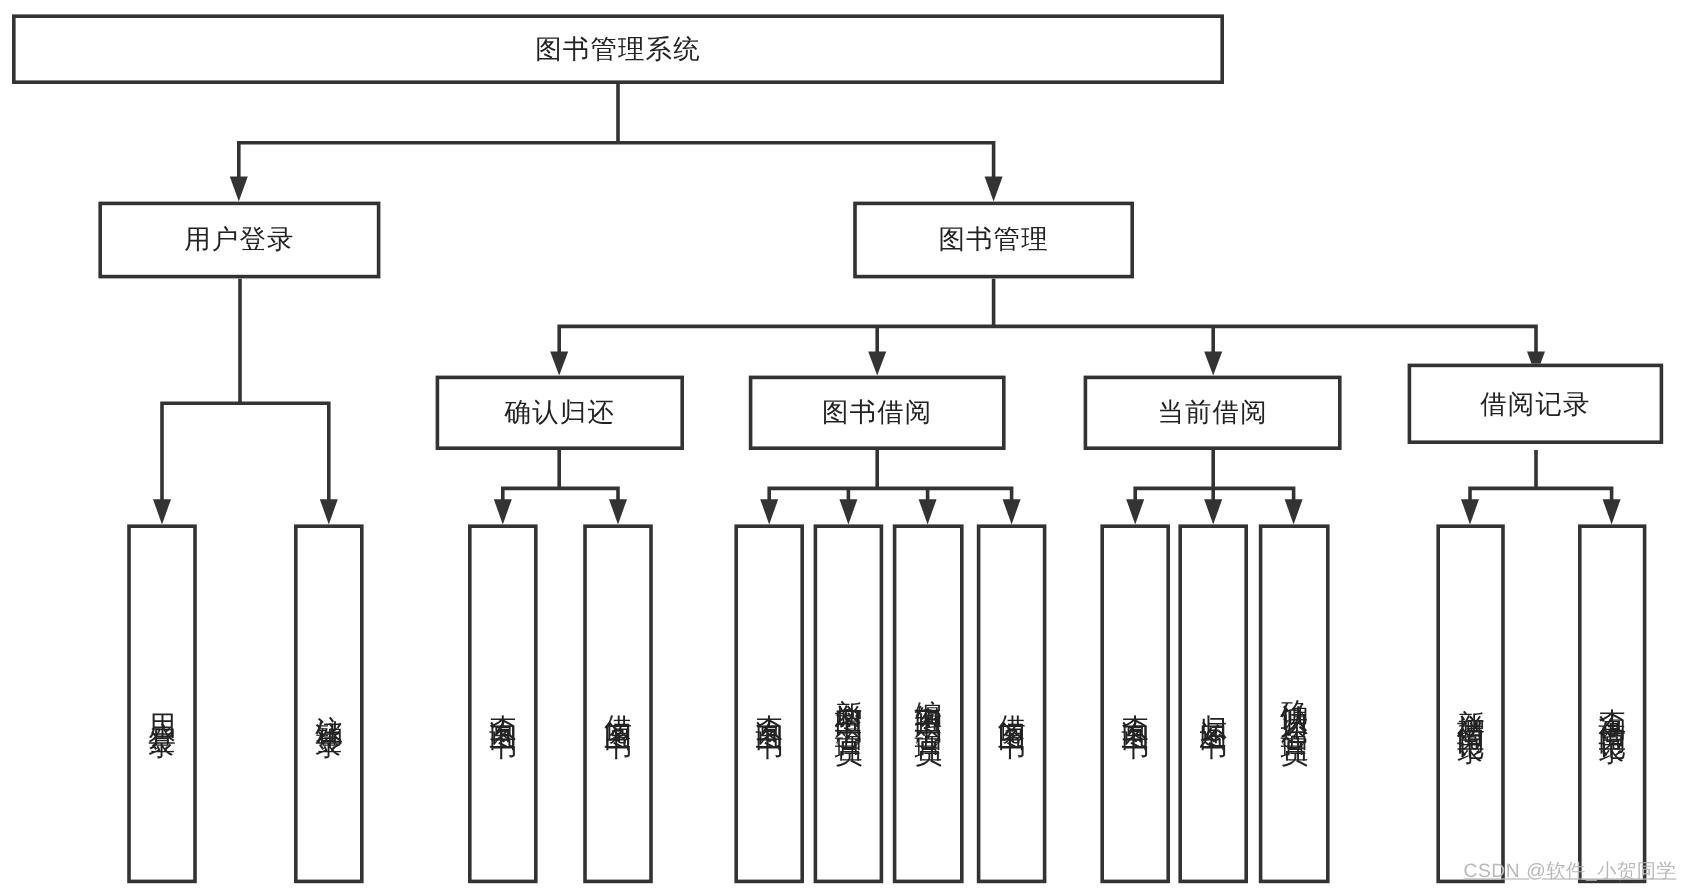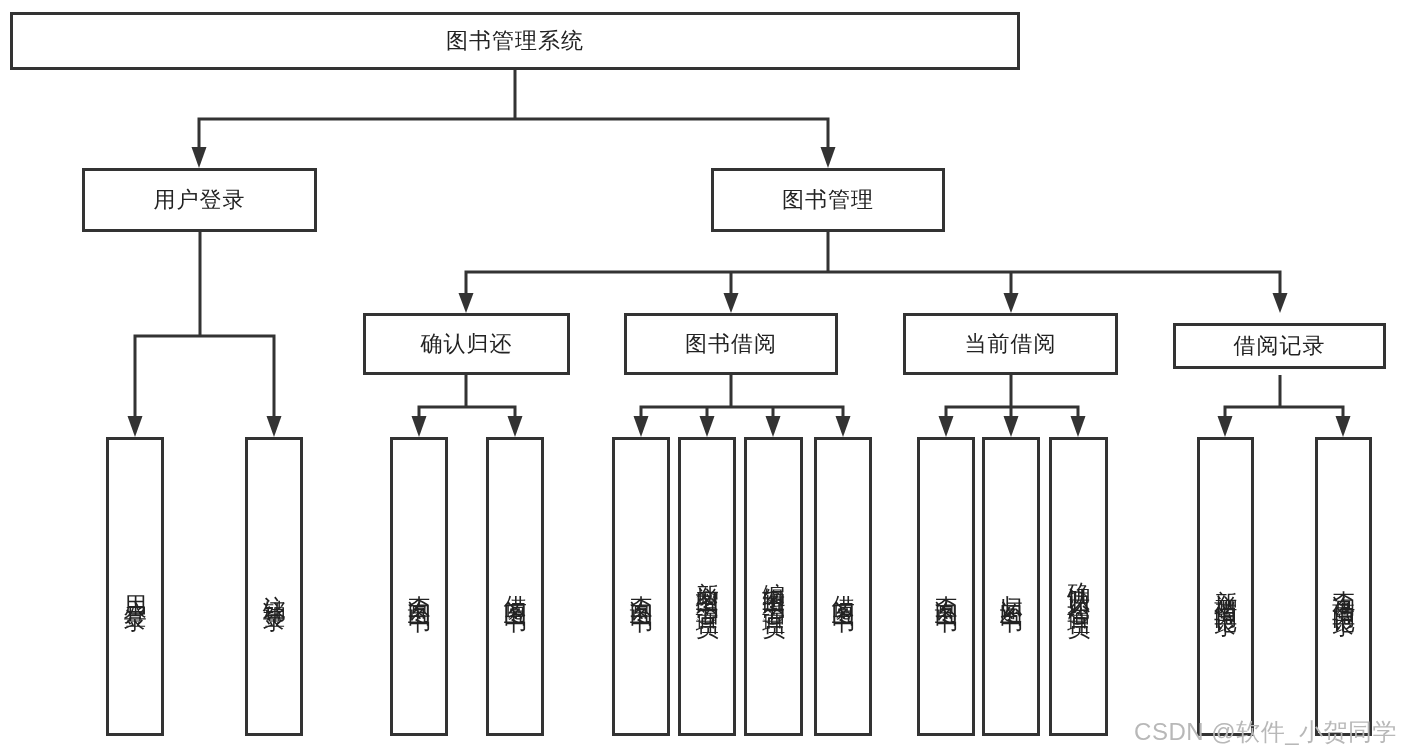--- a/index.html
+++ b/index.html
@@ -48,24 +48,25 @@
     font-size: 23px;
     letter-spacing: 5px;
     line-height: 1.1;
     color: var(--text);
     white-space: nowrap;
   }
   .watermark {
     position: absolute;
     right: 8px;
     top: 716px;
-    font-size: 24px;
+    font-size: 16px;
     letter-spacing: 0.5px;
     color: var(--watermark);
     white-space: nowrap;
+    text-decoration: underline;
   }
 </style>
 </head>
 <body>
 
 <div class="canvas">
 
   <svg class="connectors" viewBox="0 0 1405 747" xmlns="http://www.w3.org/2000/svg" fill="none" stroke="currentColor" stroke-width="3">
 
     <g>
@@ -129,21 +130,21 @@
 
   <div class="box box-h" style="left:363px; top:313px; width:207px; height:62px;">
     <span class="lbl">确认归还</span>
   </div>
   <div class="box box-h" style="left:903px; top:313px; width:215px; height:62px;">
     <span class="lbl">当前借阅</span>
   </div>
   <div class="box box-h" style="left:624px; top:313px; width:214px; height:62px;">
     <span class="lbl">图书借阅</span>
   </div>
-  <div class="box box-h" style="left:1173px; top:323px; width:213px; height:46px;align-items:center;">
+  <div class="box box-h" style="left:1173px; top:303px; width:213px; height:67px;align-items:center;">
     <span class="lbl">借阅记录</span>
   </div>
 
   <div class="box box-v" style="left:106px; top:437px; width:58px; height:299px;">
     <span class="vlbl">用户登录</span>
   </div>
   <div class="box box-v" style="left:245px; top:437px; width:58px; height:299px;">
     <span class="vlbl">注销登录</span>
   </div>
 

